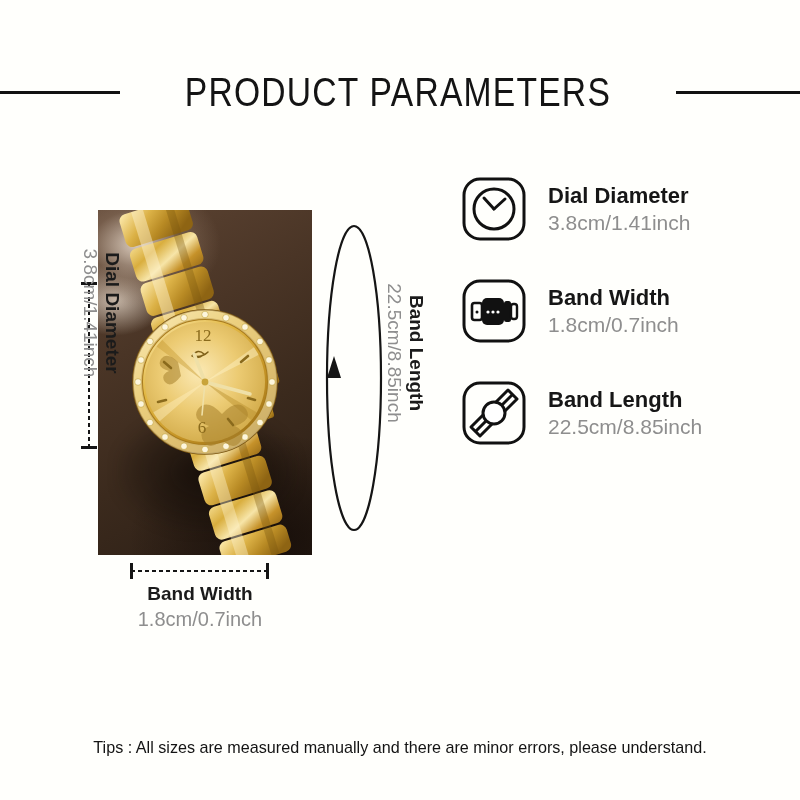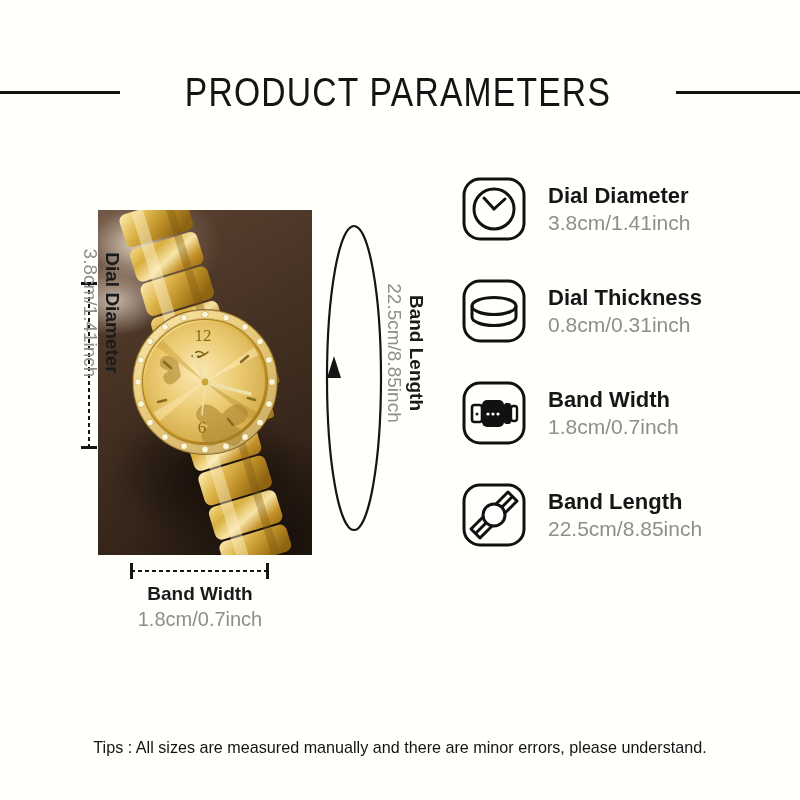--- a/index.html
+++ b/index.html
@@ -427,33 +427,20 @@
         <path d="M36 36 L26 25" stroke="#111" stroke-width="3" stroke-linecap="round" fill="none"></path>
         <path d="M36 36 L47 26" stroke="#111" stroke-width="3" stroke-linecap="round" fill="none"></path>
       </svg>
     </div>
     <div class="spec-text">
       <div class="spec-label">Dial Diameter</div>
       <div class="spec-value">3.8cm/1.41inch</div>
     </div>
   </div>
 
-  <div class="spec-row">
-    <div class="spec-icon">
-      <svg viewBox="0 0 72 72" width="72" height="72">
-        <rect x="6" y="6" width="60" height="60" rx="16" fill="none" stroke="#111" stroke-width="3"></rect>
-        <ellipse cx="36" cy="31" rx="22" ry="8.5" fill="none" stroke="#111" stroke-width="3"></ellipse>
-        <path d="M14 31 L14 42 A22 8.5 0 0 0 58 42 L58 31" fill="none" stroke="#111" stroke-width="3"></path>
-      </svg>
-    </div>
-    <div class="spec-text">
-      <div class="spec-label">Dial Thickness</div>
-      <div class="spec-value">0.8cm/0.31inch</div>
-    </div>
-  </div>
 
   <div class="spec-row">
     <div class="spec-icon">
       <svg viewBox="0 0 72 72" width="72" height="72">
         <rect x="6" y="6" width="60" height="60" rx="16" fill="none" stroke="#111" stroke-width="3"></rect>
         <rect x="14" y="28" width="10" height="17" rx="2.5" fill="none" stroke="#111" stroke-width="2.6"></rect>
         <rect x="24" y="23" width="22" height="27" rx="5" fill="#111"></rect>
         <rect x="46" y="26" width="7" height="21" rx="2.5" fill="#111"></rect>
         <rect x="53" y="29" width="6" height="15" rx="2.5" fill="none" stroke="#111" stroke-width="2.4"></rect>
         <circle cx="19" cy="37" r="1.5" fill="#111"></circle>

